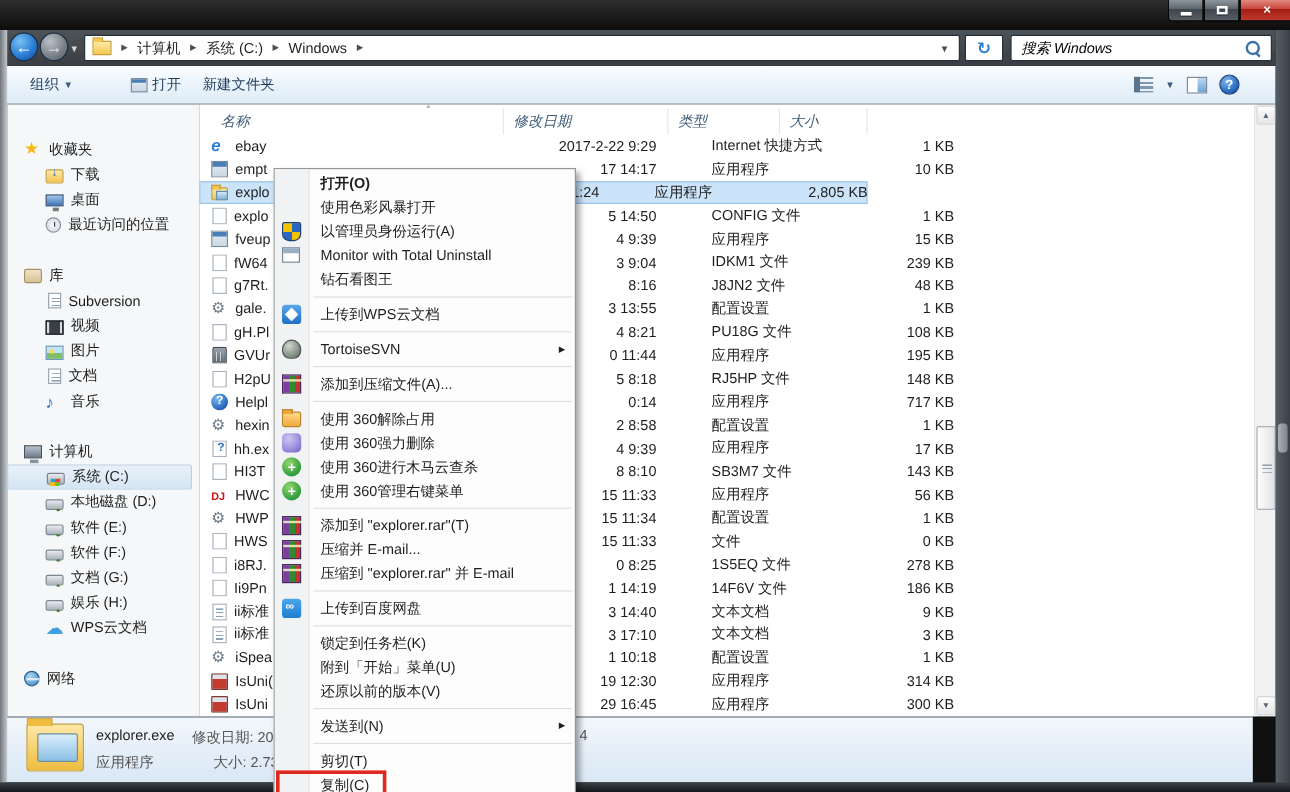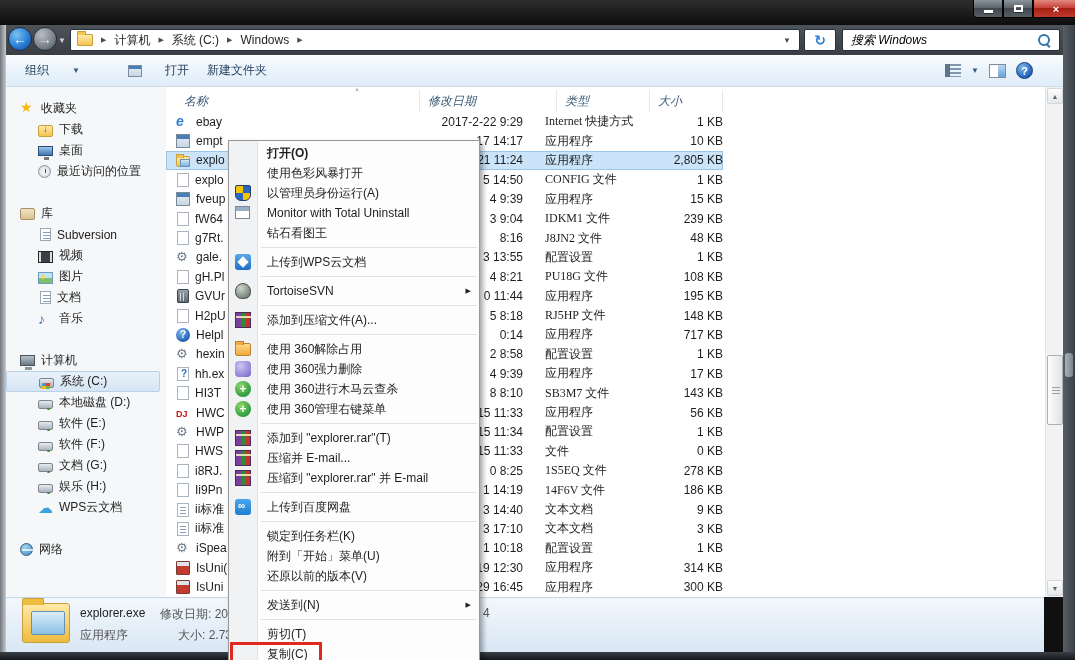--- a/index.html
+++ b/index.html
@@ -61,40 +61,40 @@
   .mag::before { content:""; position:absolute; left:1px; top:1px; width:8px; height:8px;
                  border:2px solid #3b72a8; border-radius:50%; }
   .mag::after { content:""; position:absolute; left:10px; top:10px; width:5px; height:2px;
                 background:#3b72a8; transform:rotate(45deg); transform-origin:0 0; }
 
   
   .toolbar { position:absolute; left:0; top:55px; width:1063px; height:32px;
              background:linear-gradient(#fbfdfe,#eaf3fb 50%,#dfecf8);
              border-bottom:1px solid #d0dce8; display:flex; align-items:center;
              font-size:12px; color:#1e3c5a; }
-  .tb-btn { display:flex; align-items:center; gap:23px; padding:5px 9px; border-radius:3px; }
+  .tb-btn { display:flex; align-items:center; gap:4px; padding:5px 9px; border-radius:3px; }
   .tb-organize { margin-left:16px; }
   .tb-caret { font-size:8px; color:#3a5a78; }
   .tb-open { margin-left:30px; }
   .tb-open-ic { width:14px; height:12px; border:1px solid #7d8da0;
                 background:linear-gradient(#e8eef5,#c8d6e4); box-shadow:inset 0 3px 0 #4a7fb5; }
   .tb-right { margin-left:auto; display:flex; align-items:center; gap:10px; margin-right:30px; }
   .views-ic { width:16px; height:13px;
               background:repeating-linear-gradient(#7e97ad 0 2px,transparent 2px 4px);
               border-left:5px solid #5a7linesd; border-left:5px solid #5a768e; }
   .panel-ic { width:17px; height:14px; border:1px solid #7d8da0; background:#fff; position:relative; }
   .panel-ic::after { content:""; position:absolute; right:0; top:0; width:7px; height:100%;
                      background:linear-gradient(#bcd8f0,#6ba3d6); }
   .help-ic { width:17px; height:17px; border-radius:50%; color:#fff; font-weight:bold; font-size:11px;
              background:radial-gradient(circle at 35% 30%,#7fb9ea,#2c6fc2 60%,#14418f);
              display:flex; align-items:center; justify-content:center; border:1px solid #1d3f77; }
 
   
   .sidebar { position:absolute; left:6px; top:87px; width:160px; height:510px;
-             background:#f5f7f9; padding-top:10px; font-size:12px; color:#1e1e1e; overflow:hidden; }
+             background:#f5f7f9; padding-top:26px; font-size:12px; color:#1e1e1e; overflow:hidden; }
   .side-header { display:flex; align-items:center; gap:6px; height:22px; padding-left:14px; margin-top:0; }
   .side-item { display:flex; align-items:center; gap:6px; height:21px; padding-left:32px; }
   .side-item.sel { background:linear-gradient(#e9f1f9,#d5e5f4); border:1px solid #b9d1e8;
                    border-radius:2px; margin-right:6px; }
   .side-gap { height:20px; }
   .sic { width:15px; height:14px; flex:none; position:relative; display:inline-block; }
   .sic-star::before { content:"★"; color:#f5b90f; font-size:14px; line-height:14px; position:absolute; top:-1px; }
   .sic-download { background:linear-gradient(#ffe9a8,#f2c44d); border:1px solid #c79f3c; border-radius:2px; height:12px; margin-top:2px; }
   .sic-download::after { content:"↓"; position:absolute; left:4px; top:-3px; color:#2b6fc0; font-weight:bold; font-size:10px; }
   .sic-desktop { background:linear-gradient(#9fc6ec,#3f77b4); border:1px solid #2c4e76; height:10px; margin-top:1px; }
@@ -128,25 +128,25 @@
   .filearea { position:absolute; left:166px; top:87px; width:879px; height:510px; background:#fff; overflow:hidden; }
   .cols-header { position:absolute; left:0; top:3px; height:22px; width:879px; display:flex;
                  font-size:12px; color:#3c5a77;font-style:italic; }
   .col-h { display:flex; align-items:center; border-right:1px solid #e4e9ee; padding-left:8px; }
   .col-h.name { width:254px; padding-left:18px; }
   .col-h.date { width:137px; }
   .col-h.type { width:93px; padding-left:8px; }
   .col-h.size { width:73px; }
   .sort-ind { position:absolute; left:188px; top:-1px; font-size:6px; color:#aebdcb; }
   .rows { position:absolute; left:0; top:25px; width:879px; }
-  .row { display:flex; align-items:center; height:19.4px; font-size:12px; color:#1e1e1e; position:relative; }
+  .row { display:flex; align-items:center; height:19.4px; font-size:12px; color:#1e1e1e; position:relative;gap:24px; }
   .row.sel { background:#cbe4f9; box-shadow:inset 0 0 0 1px #9cc5e6; width:557px; }
   .cell-name { width:254px; display:flex; align-items:center; padding-left:10px; overflow:hidden; white-space:nowrap; }
   .cell-date { width:103px; text-align:right; white-space:nowrap; }
-  .cell-type { width:142px; padding-left:22px; white-space:nowrap;font-family:Liberation Serif, serif; }
+  .cell-type { width:142px; padding-left:22px; white-space:nowrap; }
   .cell-size { width:58px; text-align:right; white-space:nowrap; }
 
   .fic { width:14px; height:14px; flex:none; margin-right:6px; position:relative; display:inline-block; }
   .fic-file,.fic-text,.fic-help-file { width:12px; height:14px; margin-left:1px; background:#fff; border:1px solid #aab4be; }
   .fic-text::after { content:""; position:absolute; left:2px; top:3px; width:6px; height:8px;
                      background:repeating-linear-gradient(#8aa0b8 0 1px,transparent 1px 3px); }
   .fic-help-file::after { content:"?"; position:absolute; left:3px; top:0px; color:#2b6fc0; font-weight:bold; font-size:10px; }
   .fic-application { border:1px solid #7a8a9a; background:linear-gradient(#e8eef5,#c8d6e4); box-shadow:inset 0 4px 0 #4a7fb5; }
   .fic-internet-explorer::before { content:"e"; color:#2f7fd3; font-weight:bold; font-size:14px; line-height:13px; font-style:italic; }
   .fic-explorer-folder { background:linear-gradient(#ffe9a8,#f2c44d); border:1px solid #c79f3c; border-radius:2px; height:11px; margin-top:2px; }

